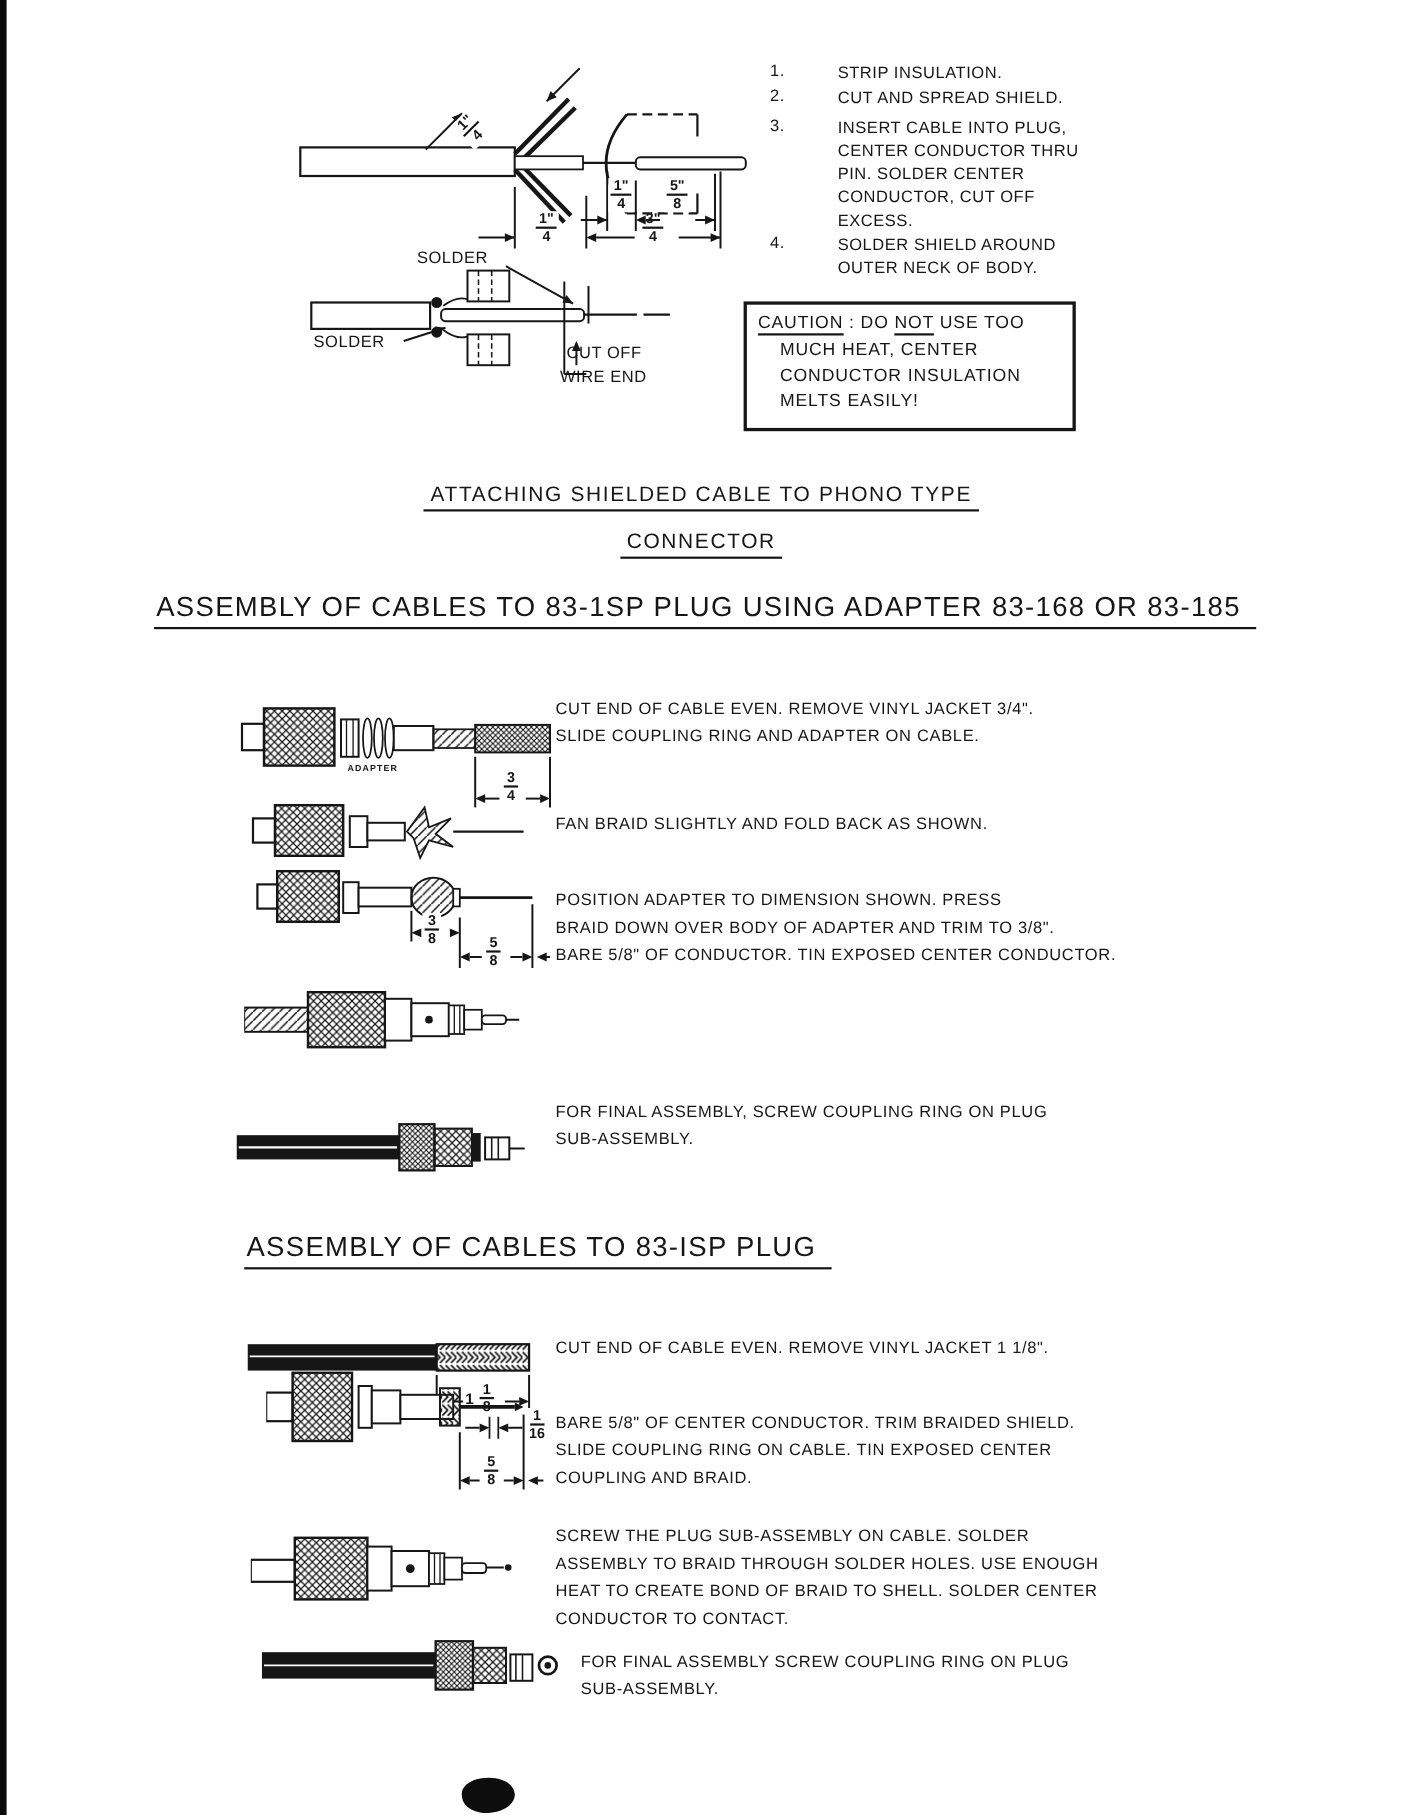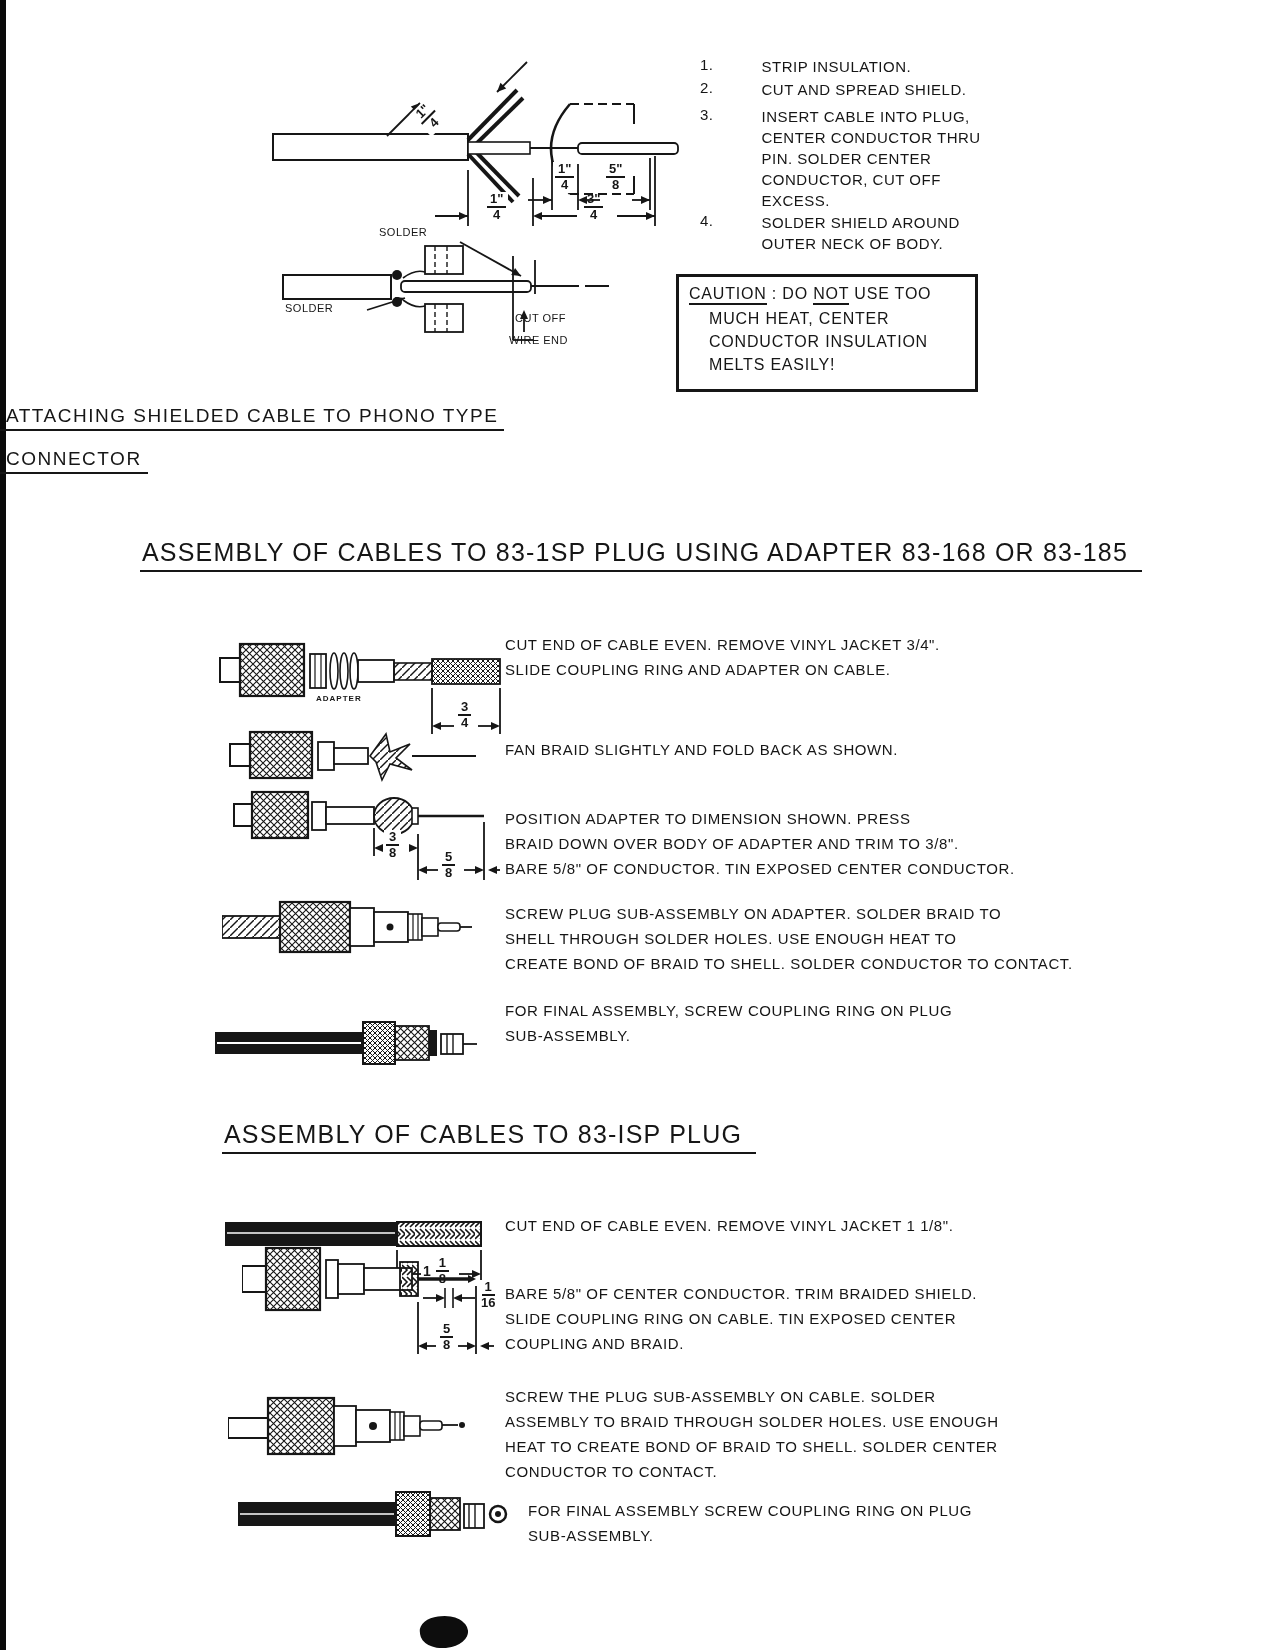--- a/index.html
+++ b/index.html
@@ -5,28 +5,28 @@
   html,body{margin:0;padding:0;background:#e8e8e8;}
   .page{position:relative;width:1275px;height:1650px;background:#ffffff;overflow:hidden;
         font-family:"Liberation Sans",sans-serif;color:#161616;}
   .abs{position:absolute;}
   .txt{position:absolute;font-size:15px;letter-spacing:.6px;white-space:nowrap;}
   .txt>div{line-height:25px;}
   .step{position:absolute;left:0;display:flex;gap:7px;font-size:15px;letter-spacing:.5px;}
   .step .lines>div{line-height:21px;white-space:nowrap;margin-left:41px;}
   .heading{position:absolute;font-size:25px;letter-spacing:1.2px;white-space:nowrap;
            border-bottom:2.5px solid #161616;padding:0 14px 3px 2px;}
-  .title-line{position:absolute;width:100%;font-size:19px;letter-spacing:1.5px;}
+  .title-line{position:absolute;width:100%;text-align:center;font-size:19px;letter-spacing:1.5px;margin-top:34px;}
   .title-line span{border-bottom:2px solid #161616;padding:0 6px 3px 6px;}
   .frac{position:absolute;display:inline-flex;flex-direction:column;align-items:center;
         font-size:13px;font-weight:bold;line-height:1.1;background:#fff;padding:0 2px;}
   .frac .fn{border-bottom:2px solid #161616;padding:0 3px;}
   .fracrow{position:absolute;display:flex;align-items:center;gap:3px;font-size:14px;font-weight:bold;background:#fff;}
   .fracrow .frac{position:static;}
-  .dlabel{position:absolute;font-size:11px;letter-spacing:.5px;white-space:nowrap;}
+  .dlabel{position:absolute;font-size:15px;letter-spacing:.5px;white-space:nowrap;}
   .small-label{position:absolute;font-size:8px;letter-spacing:1px;font-weight:bold;}
   svg{position:absolute;left:0;top:0;}
   svg .ln{stroke:#161616;fill:none;}
   svg .fl{fill:#161616;stroke:none;}
   svg .wh{fill:#ffffff;stroke:#161616;}
   .caution{position:absolute;border:3px solid #161616;font-size:16px;letter-spacing:.8px;text-decoration:underline;}
   .caution div{position:absolute;white-space:nowrap;}
   .u{border-bottom:2px solid #161616;padding-bottom:1px;}
   .scan-edge{position:absolute;left:0;top:0;width:6px;height:1650px;background:#0a0a0a;}
   .artifact{position:absolute;background:#0d0d0d;border-radius:42% 55% 48% 52%;transform:rotate(-6deg);}
@@ -291,25 +291,20 @@
       <rect class="wh" x="152" y="16" width="34" height="30" stroke-width="1.8"></rect>
       <circle class="fl" cx="168" cy="31" r="3.5"></circle>
       <rect class="wh" x="186" y="18" width="14" height="26" stroke-width="1.6"></rect>
       <line class="ln" x1="191" y1="18" x2="191" y2="44" stroke-width="1.2"></line>
       <line class="ln" x1="196" y1="18" x2="196" y2="44" stroke-width="1.2"></line>
       <rect class="wh" x="200" y="22" width="16" height="18" stroke-width="1.6"></rect>
       <rect class="wh" x="216" y="27" width="22" height="8" rx="3" stroke-width="1.6"></rect>
       <line class="ln" x1="238" y1="31" x2="250" y2="31" stroke-width="1.8"></line>
     </svg>
   </div>
-  <div class="txt" style="left:505px;top:901px">
-    <div>SCREW PLUG SUB-ASSEMBLY ON ADAPTER. SOLDER BRAID TO</div>
-    <div>SHELL THROUGH SOLDER HOLES. USE ENOUGH HEAT TO</div>
-    <div>CREATE BOND OF BRAID TO SHELL. SOLDER CONDUCTOR TO CONTACT.</div>
-  </div>
 
   <div class="abs" style="left:215px;top:1018px;width:265px;height:55px">
     <svg width="265" height="55" viewBox="0 0 265 55">
       <rect class="fl" x="0" y="14" width="148" height="22"></rect>
       <line x1="2" y1="25" x2="146" y2="25" stroke="#ffffff" stroke-width="2"></line>
       <rect x="148" y="4" width="32" height="42" fill="url(#pat-dense)" stroke="#161616" stroke-width="2"></rect>
       <rect x="180" y="8" width="34" height="34" fill="url(#pat-knurl)" stroke="#161616" stroke-width="1.8"></rect>
       <rect class="fl" x="214" y="12" width="8" height="26"></rect>
       <rect class="wh" x="226" y="16" width="22" height="20" stroke-width="1.8"></rect>
       <line class="ln" x1="232" y1="16" x2="232" y2="36" stroke-width="1.4"></line>

